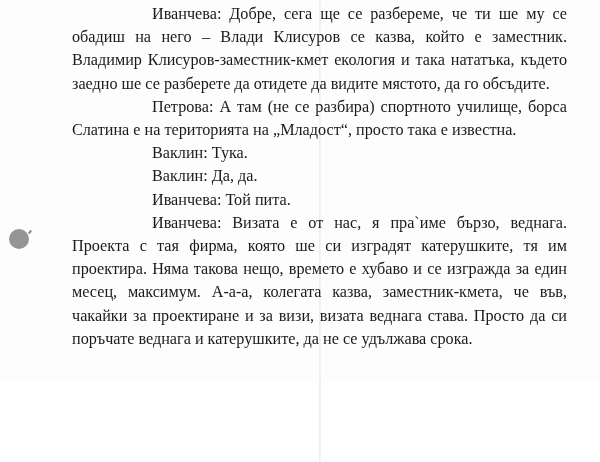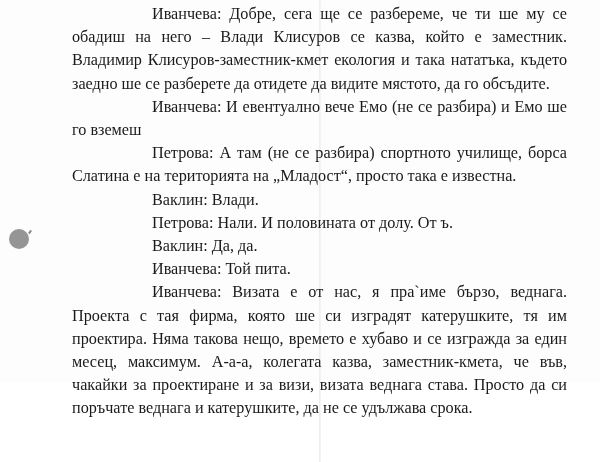--- a/index.html
+++ b/index.html
@@ -80,40 +80,32 @@
 
   <div class="content">
 
     <p class="para last-short">
       <span class="speaker">Иванчева:</span>
       <span>Добре, сега ще се разбереме, че ти ше му се обадиш на него – Влади Клисуров се казва, който е заместник. Владимир Клисуров-заместник-кмет екология и така нататъка, където заедно ше се разберете да отидете да видите мястото, да го обсъдите.</span>
     </p>
 
 
 
-    <p class="para last-short">
-      <span class="speaker">Иванчева:</span>
-      <span>И евентуално вече Емо (не се разбира) и Емо ше го вземеш</span>
-    </p>
 
     <p class="para last-short">
       <span class="speaker">Петрова:</span>
       <span>А там (не се разбира) спортното училище, борса Слатина е на територията на „Младост“, просто така е известна.</span>
     </p>
 
     <p class="para last-short">
       <span class="speaker">Ваклин:</span>
-      <span>Влади.</span>
+      <span>Тука.</span>
     </p>
 
 
-    <p class="para last-short">
-      <span class="speaker">Петрова:</span>
-      <span>Нали. И половината от долу. От ъ.</span>
-    </p>
 
     <p class="para last-short">
       <span class="speaker">Ваклин:</span>
       <span>Да, да.</span>
     </p>
 
     <p class="para last-short">
       <span class="speaker">Иванчева:</span>
       <span>Той пита.</span>
     </p>

